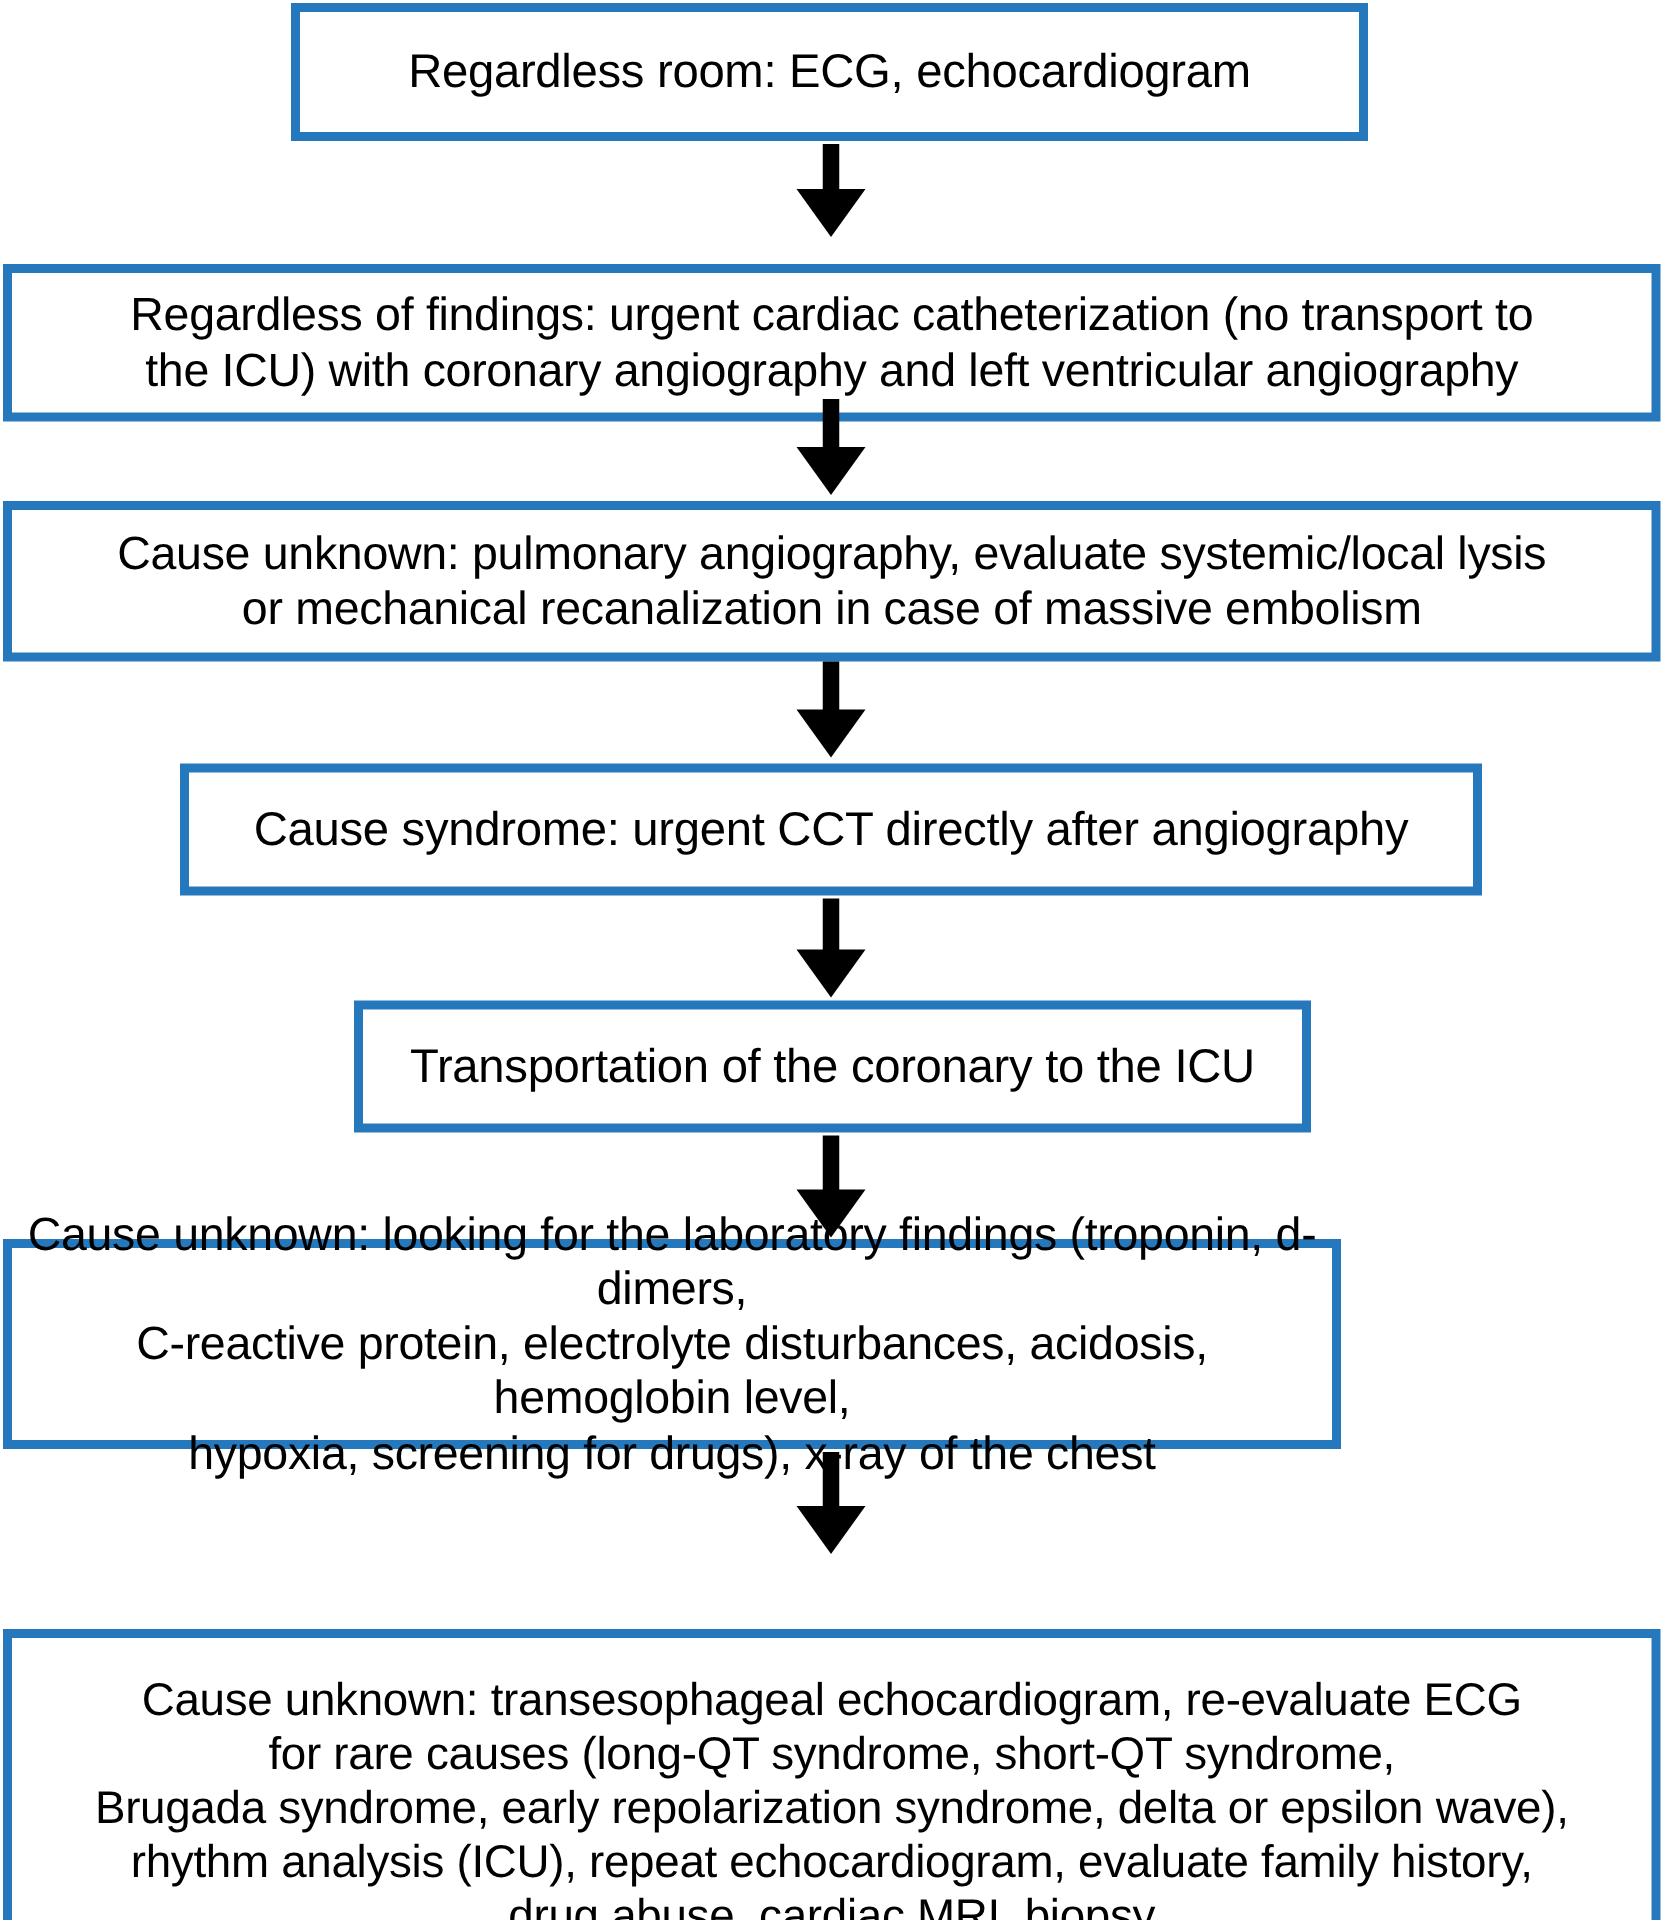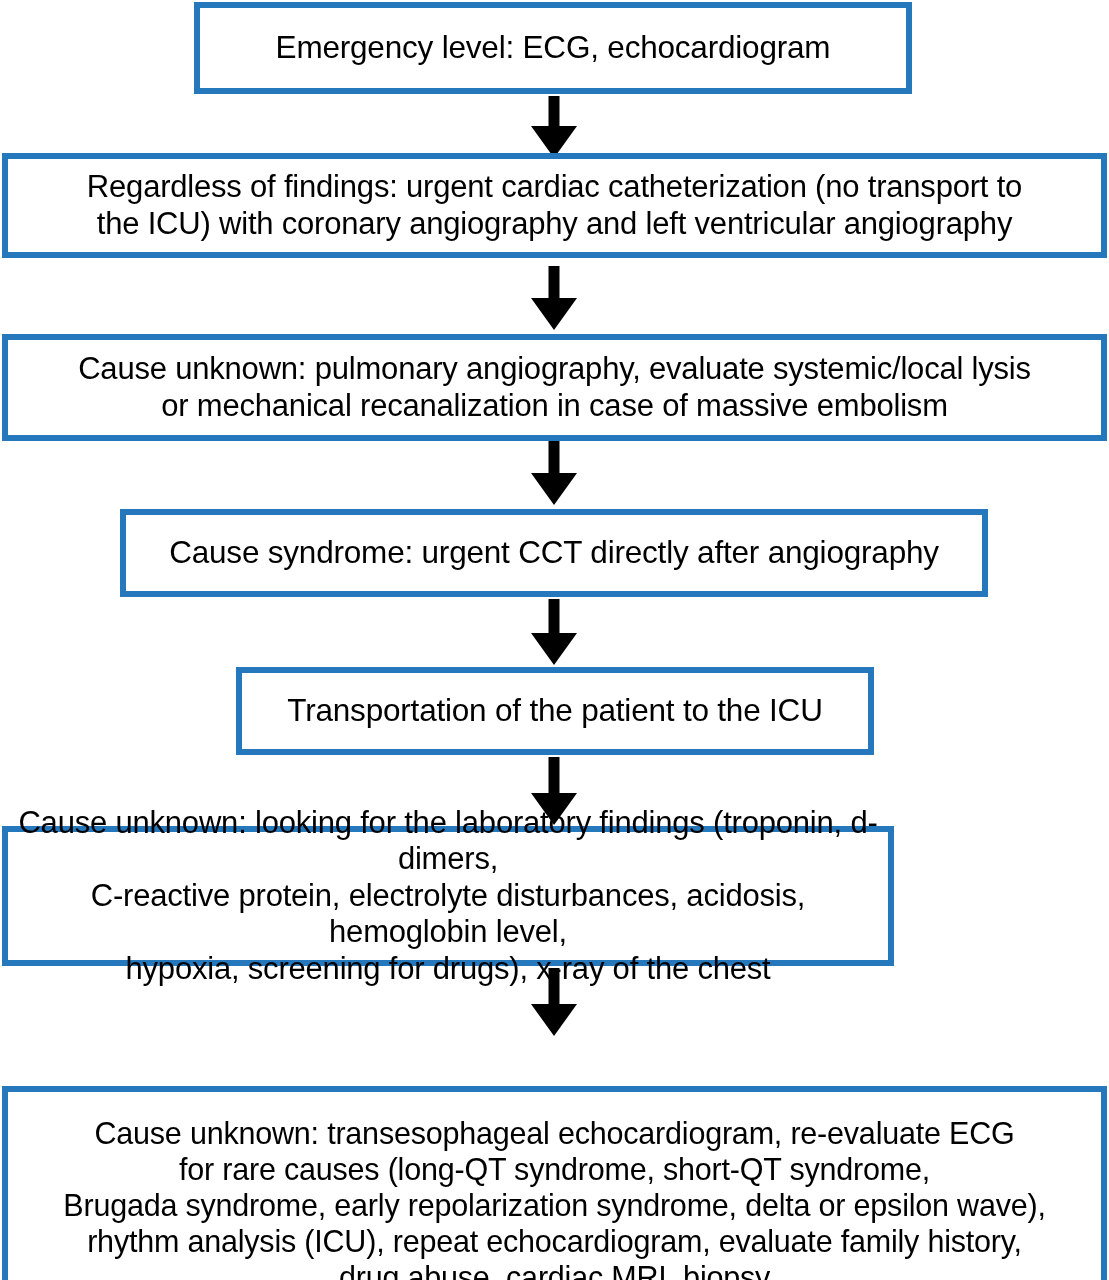--- a/index.html
+++ b/index.html
@@ -65,29 +65,29 @@
     border-right: 23px solid transparent;
     border-top: 32px solid #000000;
   }
 </style>
 </head>
 <body>
 
 <div id="chart">
 
   <div class="node" style="left:194px; top:2px; width:718px; height:92px;">
-    <div class="node-text sz-32">Emergency level: ECG, echocardiogram</div>
+    <div class="node-text sz-32">Regardless room: ECG, echocardiogram</div>
   </div>
 
   <div class="arrow" style="left:530px; top:96px; height:62px;">
     <div class="stem" style="height:32px;"></div>
     <div class="head"></div>
   </div>
 
-  <div class="node" style="left:2px; top:153px; width:1105px; height:105px;">
+  <div class="node" style="left:2px; top:176px; width:1105px; height:105px;">
     <div class="node-text sz-31">Regardless of findings: urgent cardiac catheterization (no transport to
 the ICU) with coronary angiography and left ventricular angiography</div>
   </div>
 
   <div class="arrow" style="left:530px; top:266px; height:64px;">
     <div class="stem" style="height:34px;"></div>
     <div class="head"></div>
   </div>
 
   <div class="node" style="left:2px; top:334px; width:1105px; height:107px;">
@@ -103,21 +103,21 @@
   <div class="node" style="left:120px; top:509px; width:868px; height:88px;">
     <div class="node-text sz-32">Cause syndrome: urgent CCT directly after angiography</div>
   </div>
 
   <div class="arrow" style="left:530px; top:599px; height:66px;">
     <div class="stem" style="height:36px;"></div>
     <div class="head"></div>
   </div>
 
   <div class="node" style="left:236px; top:667px; width:638px; height:88px;">
-    <div class="node-text sz-32">Transportation of the patient to the ICU</div>
+    <div class="node-text sz-32">Transportation of the coronary to the ICU</div>
   </div>
 
   <div class="arrow" style="left:530px; top:757px; height:68px;">
     <div class="stem" style="height:38px;"></div>
     <div class="head"></div>
   </div>
 
   <div class="node" style="left:2px; top:826px; width:892px; height:140px;">
     <div class="node-text sz-31">Cause unknown: looking for the laboratory findings (troponin, d-dimers,
 C-reactive protein, electrolyte disturbances, acidosis, hemoglobin level,

